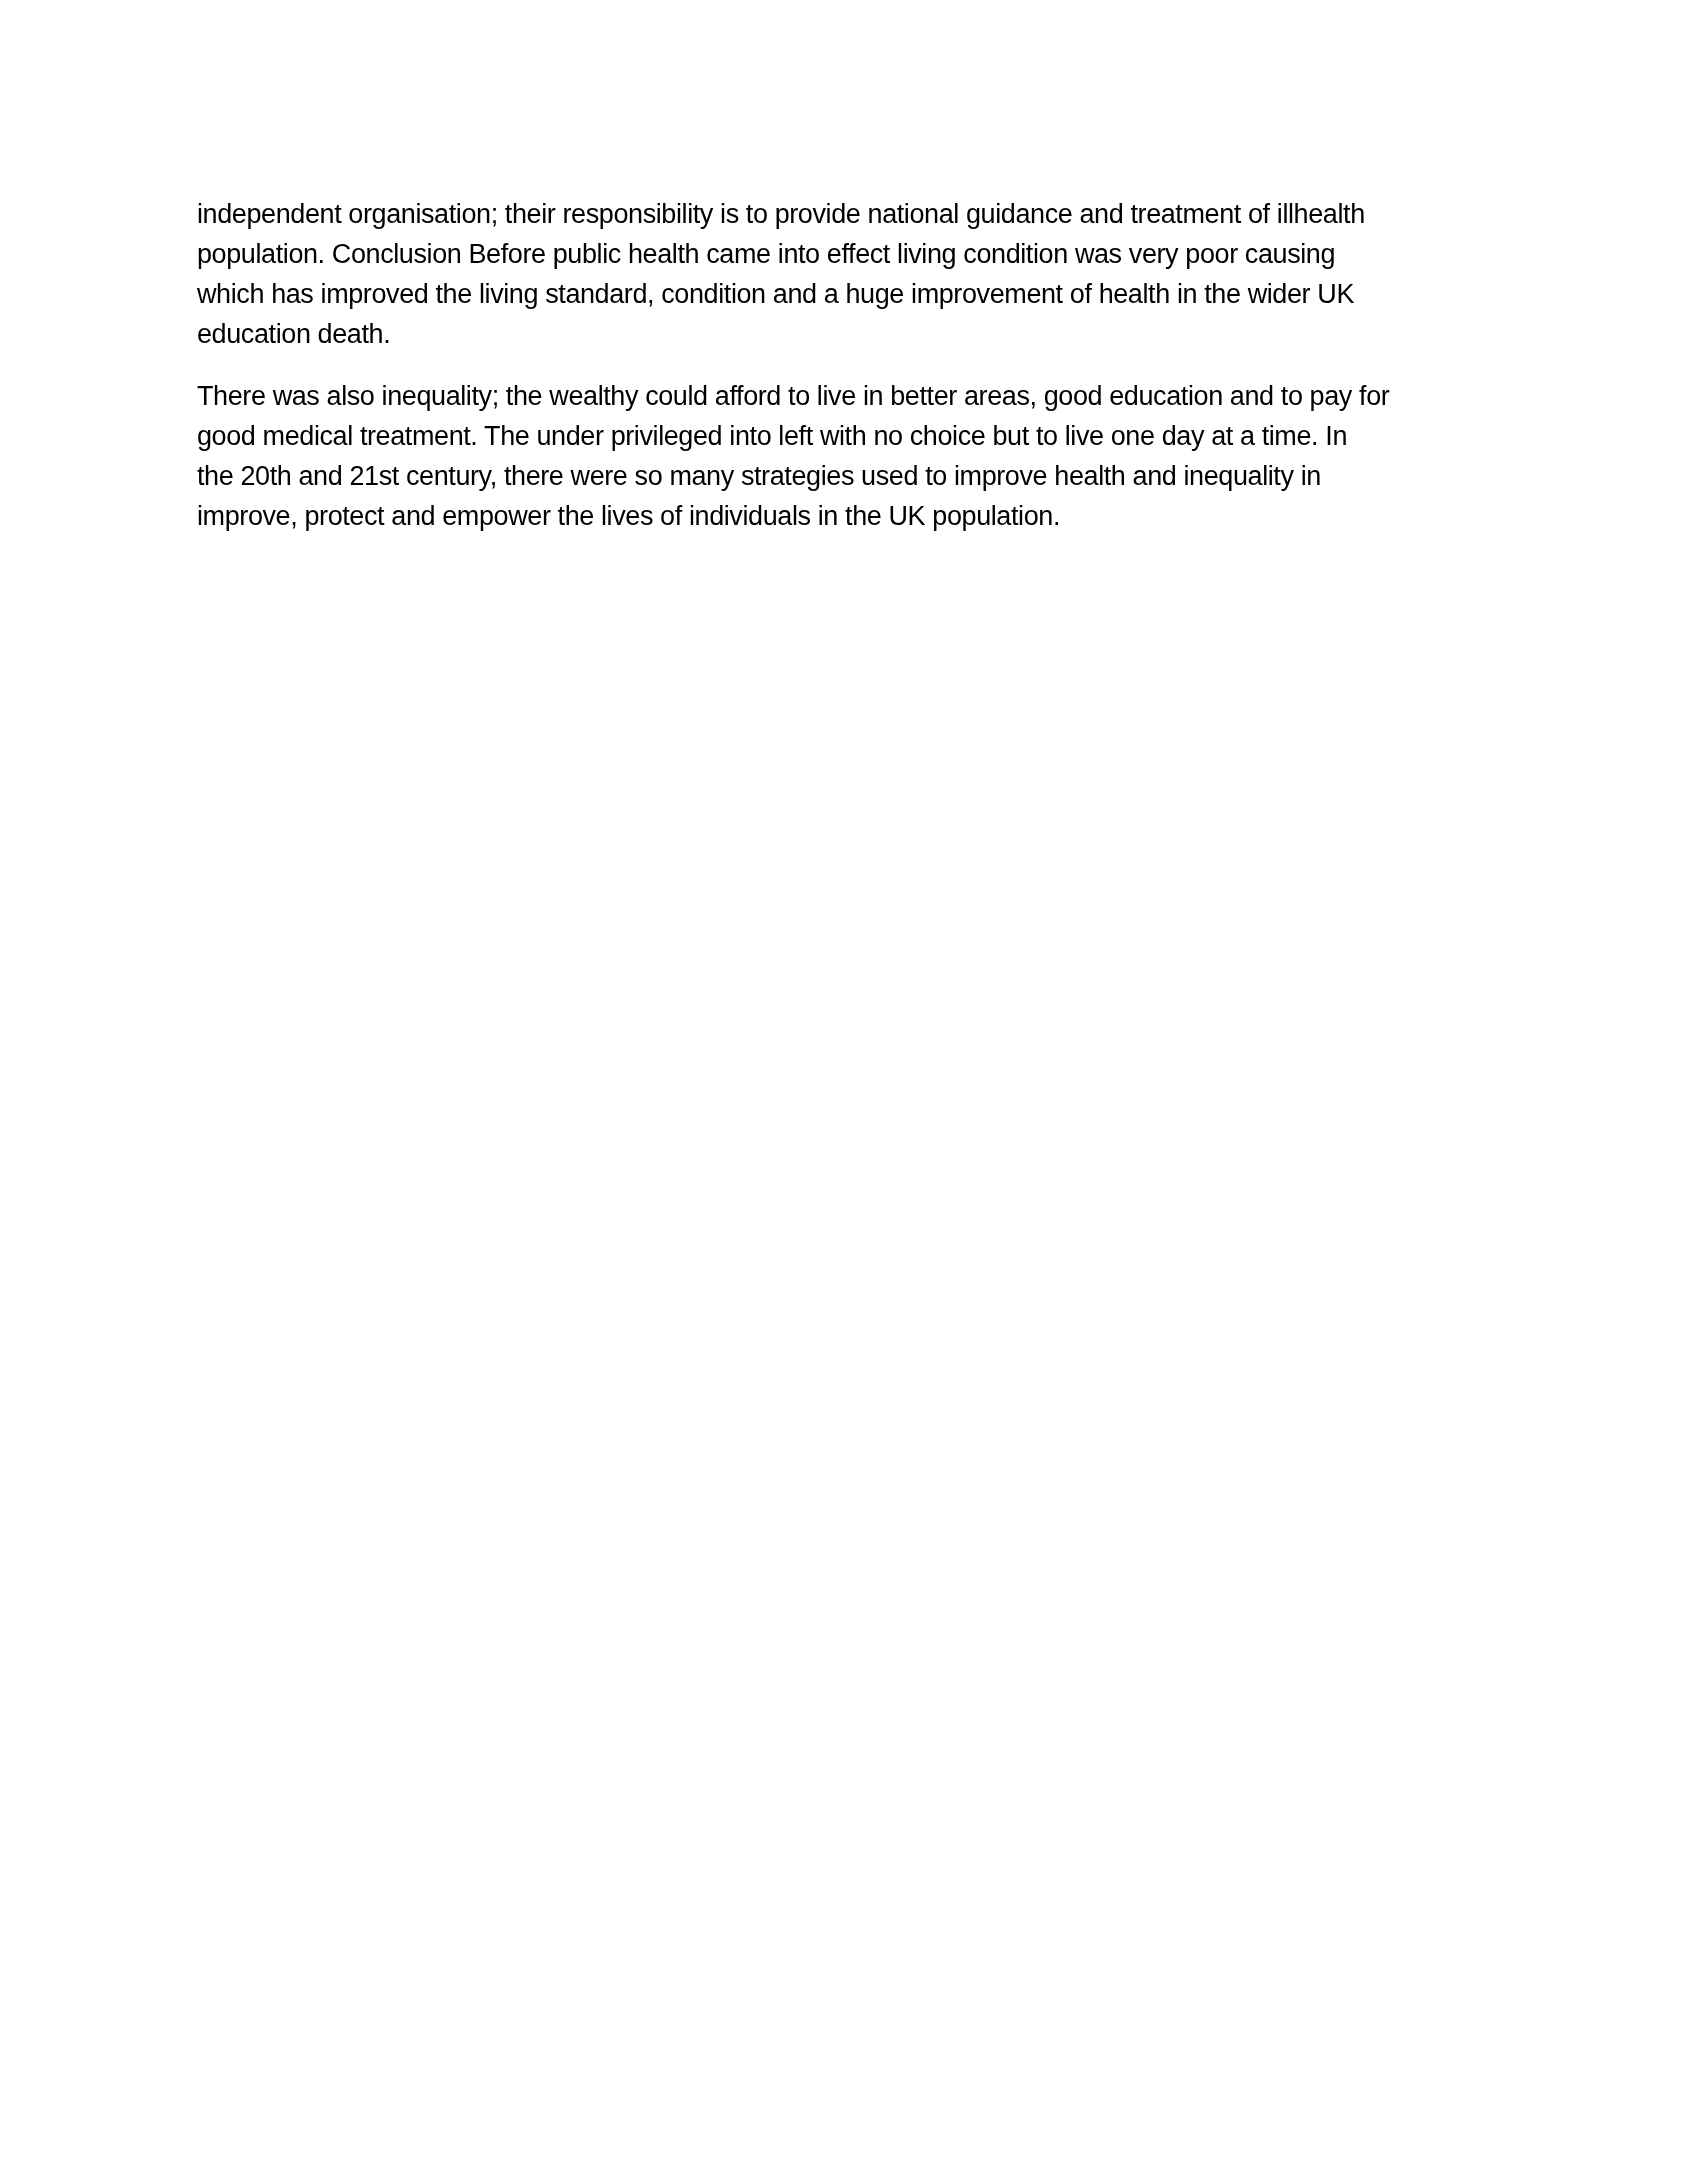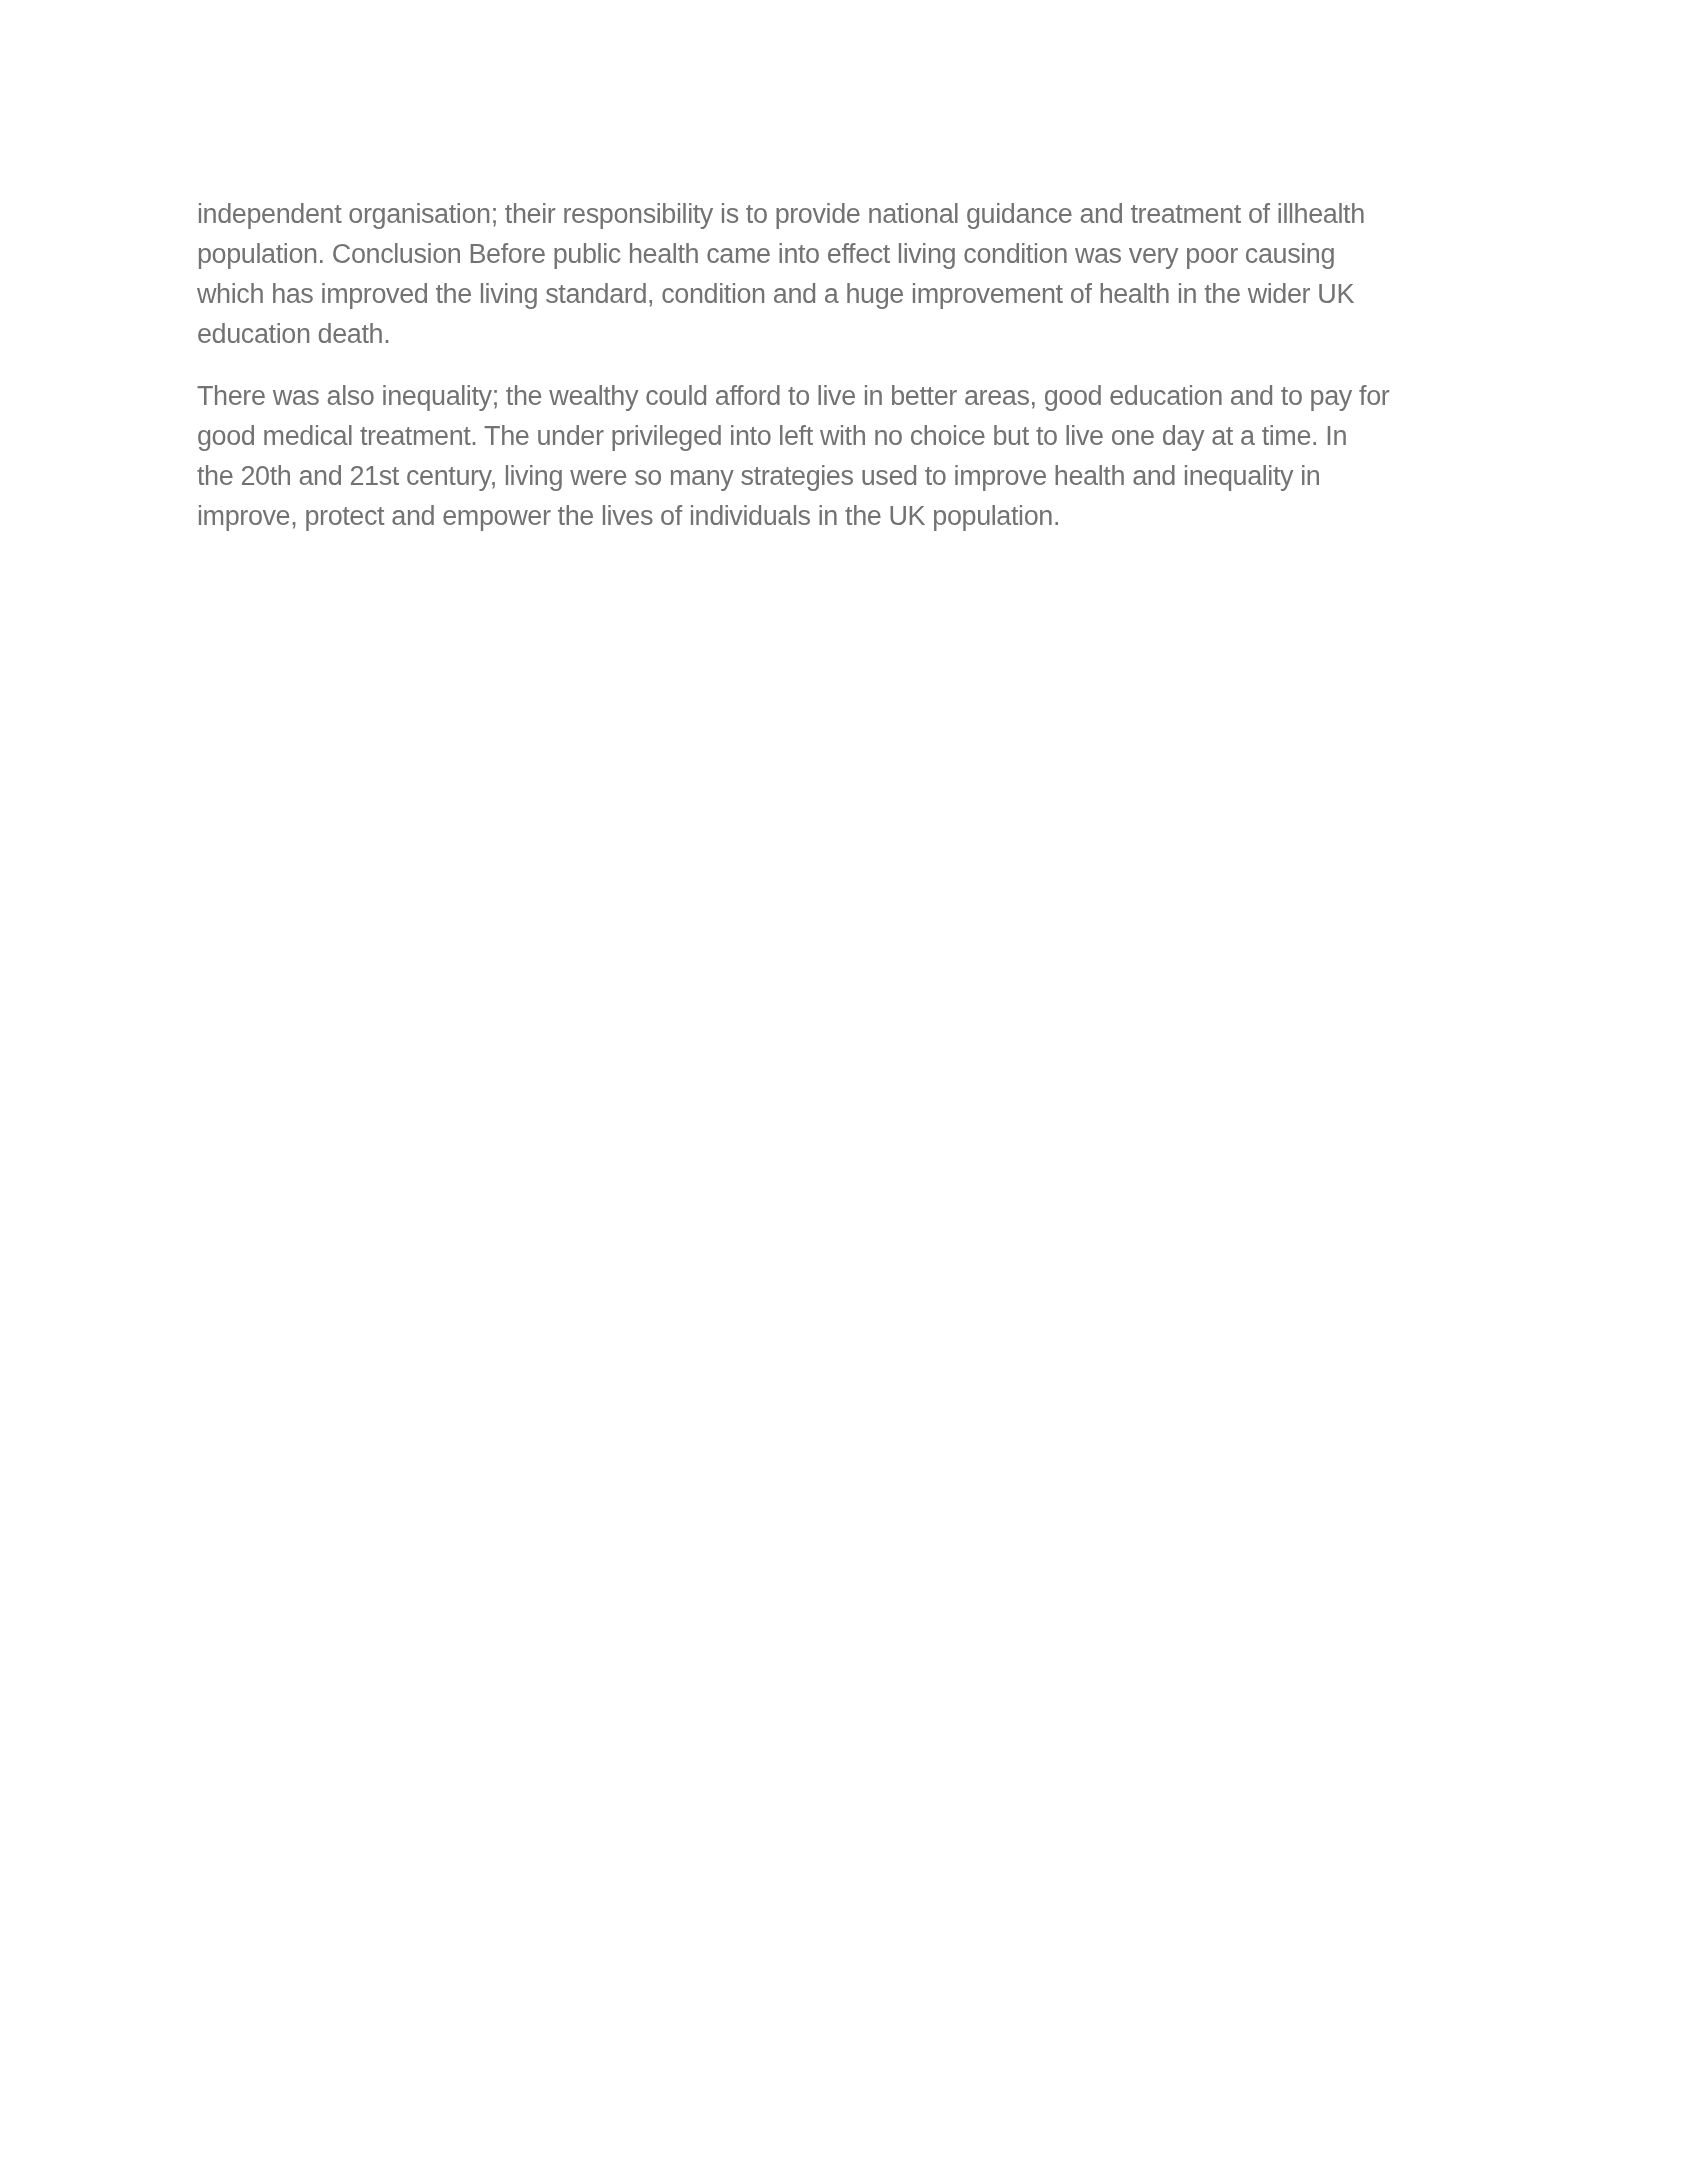--- a/index.html
+++ b/index.html
@@ -22,21 +22,21 @@
       background: #ffffff;
     }
     .content {
       position: absolute;
       left: 197px;
       top: 194px;
       width: 1297px;
       font-family: "Liberation Sans", sans-serif;
       font-size: 27px;
       line-height: 40px;
-      color: #737373;
+      color: #000000;
       letter-spacing: -0.4px;
     }
     .para {
       margin: 0 0 22px 0;
     }
     .line {
       display: block;
       white-space: nowrap;
     }
   </style>
@@ -47,18 +47,18 @@
   <div class="content">
     <p class="para">
       <span class="line">independent organisation; their responsibility is to provide national guidance and treatment of illhealth</span>
       <span class="line">population. Conclusion Before public health came into effect living condition was very poor causing</span>
       <span class="line">which has improved the living standard, condition and a huge improvement of health in the wider UK</span>
       <span class="line">education death.</span>
     </p>
     <p class="para">
       <span class="line">There was also inequality; the wealthy could afford to live in better areas, good education and to pay for</span>
       <span class="line">good medical treatment. The under privileged into left with no choice but to live one day at a time. In</span>
-      <span class="line">the 20th and 21st century, living were so many strategies used to improve health and inequality in</span>
+      <span class="line">the 20th and 21st century, there were so many strategies used to improve health and inequality in</span>
       <span class="line">improve, protect and empower the lives of individuals in the UK population.</span>
     </p>
   </div>
 </div>
 
 
 </body></html>

